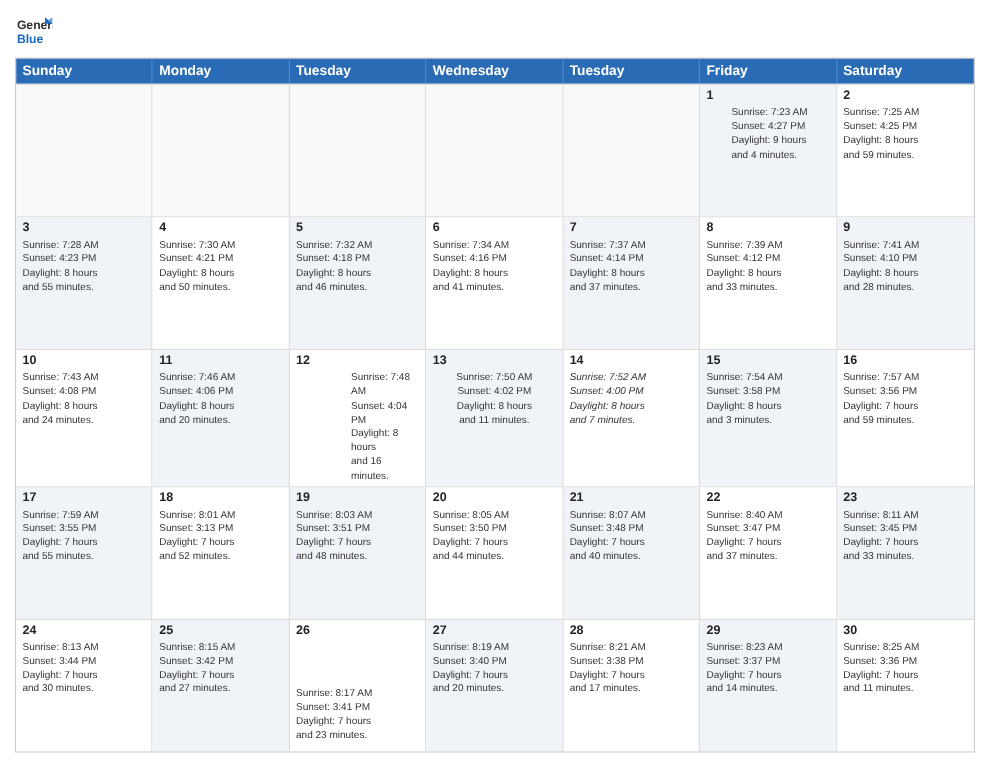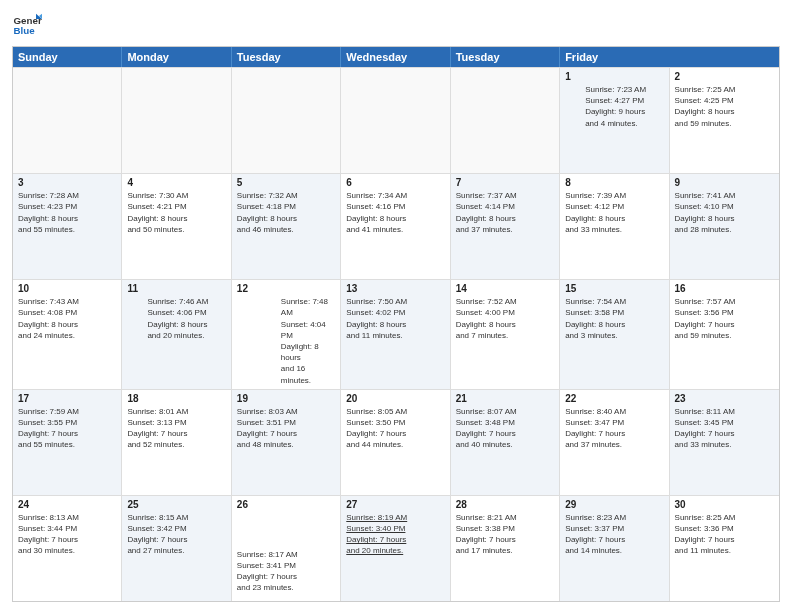--- a/index.html
+++ b/index.html
@@ -118,20 +118,21 @@
   </div>
 
   <div class="calendar">
     <div class="cal-header">
     <div class="cal-header-cell">Sunday</div>
         <div class="cal-header-cell">Monday</div>
         <div class="cal-header-cell">Tuesday</div>
         <div class="cal-header-cell">Wednesday</div>
         <div class="cal-header-cell">Tuesday</div>
         <div class="cal-header-cell">Friday</div>
+        <div class="cal-header-cell">Saturday</div>
       </div>
     <div class="cal-body">
     <div class="cal-row">
           <div class="cal-cell empty"></div>
           <div class="cal-cell empty"></div>
           <div class="cal-cell empty"></div>
           <div class="cal-cell empty"></div>
           <div class="cal-cell empty"></div>
           <div class="cal-cell alt">
             <div class="day-number">1</div>
@@ -202,42 +203,42 @@
         <div class="cal-row">
           <div class="cal-cell">
             <div class="day-number">10</div>
             <div class="cell-text" style="white-space: pre-wrap;">Sunrise: 7:43 AM
 Sunset: 4:08 PM
 Daylight: 8 hours
 and 24 minutes.</div>
           </div>
           <div class="cal-cell alt">
             <div class="day-number">11</div>
-            <div class="cell-text" style="white-space: pre-wrap; margin-left: 20px;">Sunrise: 7:46 AM
+            <div class="cell-text" style="white-space: pre-wrap;">Sunrise: 7:46 AM
 Sunset: 4:06 PM
 Daylight: 8 hours
 and 20 minutes.</div>
           </div>
           <div class="cal-cell">
             <div class="day-number">12</div>
             <div class="cell-text" style="white-space: pre-wrap; margin-left: 44px;">Sunrise: 7:48 AM
 Sunset: 4:04 PM
 Daylight: 8 hours
 and 16 minutes.</div>
           </div>
           <div class="cal-cell alt">
             <div class="day-number">13</div>
-            <div class="cell-text" style="white-space: pre-wrap;">Sunrise: 7:50 AM
+            <div class="cell-text" style="white-space: pre-wrap; text-align: center;">Sunrise: 7:50 AM
 Sunset: 4:02 PM
 Daylight: 8 hours
 and 11 minutes.</div>
           </div>
           <div class="cal-cell">
             <div class="day-number">14</div>
-            <div class="cell-text" style="white-space: pre-wrap;">Sunrise: 7:52 AM
+            <div class="cell-text" style="white-space: pre-wrap; font-style: italic;">Sunrise: 7:52 AM
 Sunset: 4:00 PM
 Daylight: 8 hours
 and 7 minutes.</div>
           </div>
           <div class="cal-cell alt">
             <div class="day-number">15</div>
             <div class="cell-text" style="white-space: pre-wrap;">Sunrise: 7:54 AM
 Sunset: 3:58 PM
 Daylight: 8 hours
 and 3 minutes.</div>
@@ -318,21 +319,21 @@
           </div>
           <div class="cal-cell">
             <div class="day-number">26</div>
             <div class="cell-text" style="white-space: pre-wrap; margin-top: 39px;">Sunrise: 8:17 AM
 Sunset: 3:41 PM
 Daylight: 7 hours
 and 23 minutes.</div>
           </div>
           <div class="cal-cell alt">
             <div class="day-number">27</div>
-            <div class="cell-text" style="white-space: pre-wrap; text-decoration: underline;">Sunrise: 8:19 AM
+            <div class="cell-text" style="white-space: pre-wrap;">Sunrise: 8:19 AM
 Sunset: 3:40 PM
 Daylight: 7 hours
 and 20 minutes.</div>
           </div>
           <div class="cal-cell">
             <div class="day-number">28</div>
             <div class="cell-text" style="white-space: pre-wrap;">Sunrise: 8:21 AM
 Sunset: 3:38 PM
 Daylight: 7 hours
 and 17 minutes.</div>

